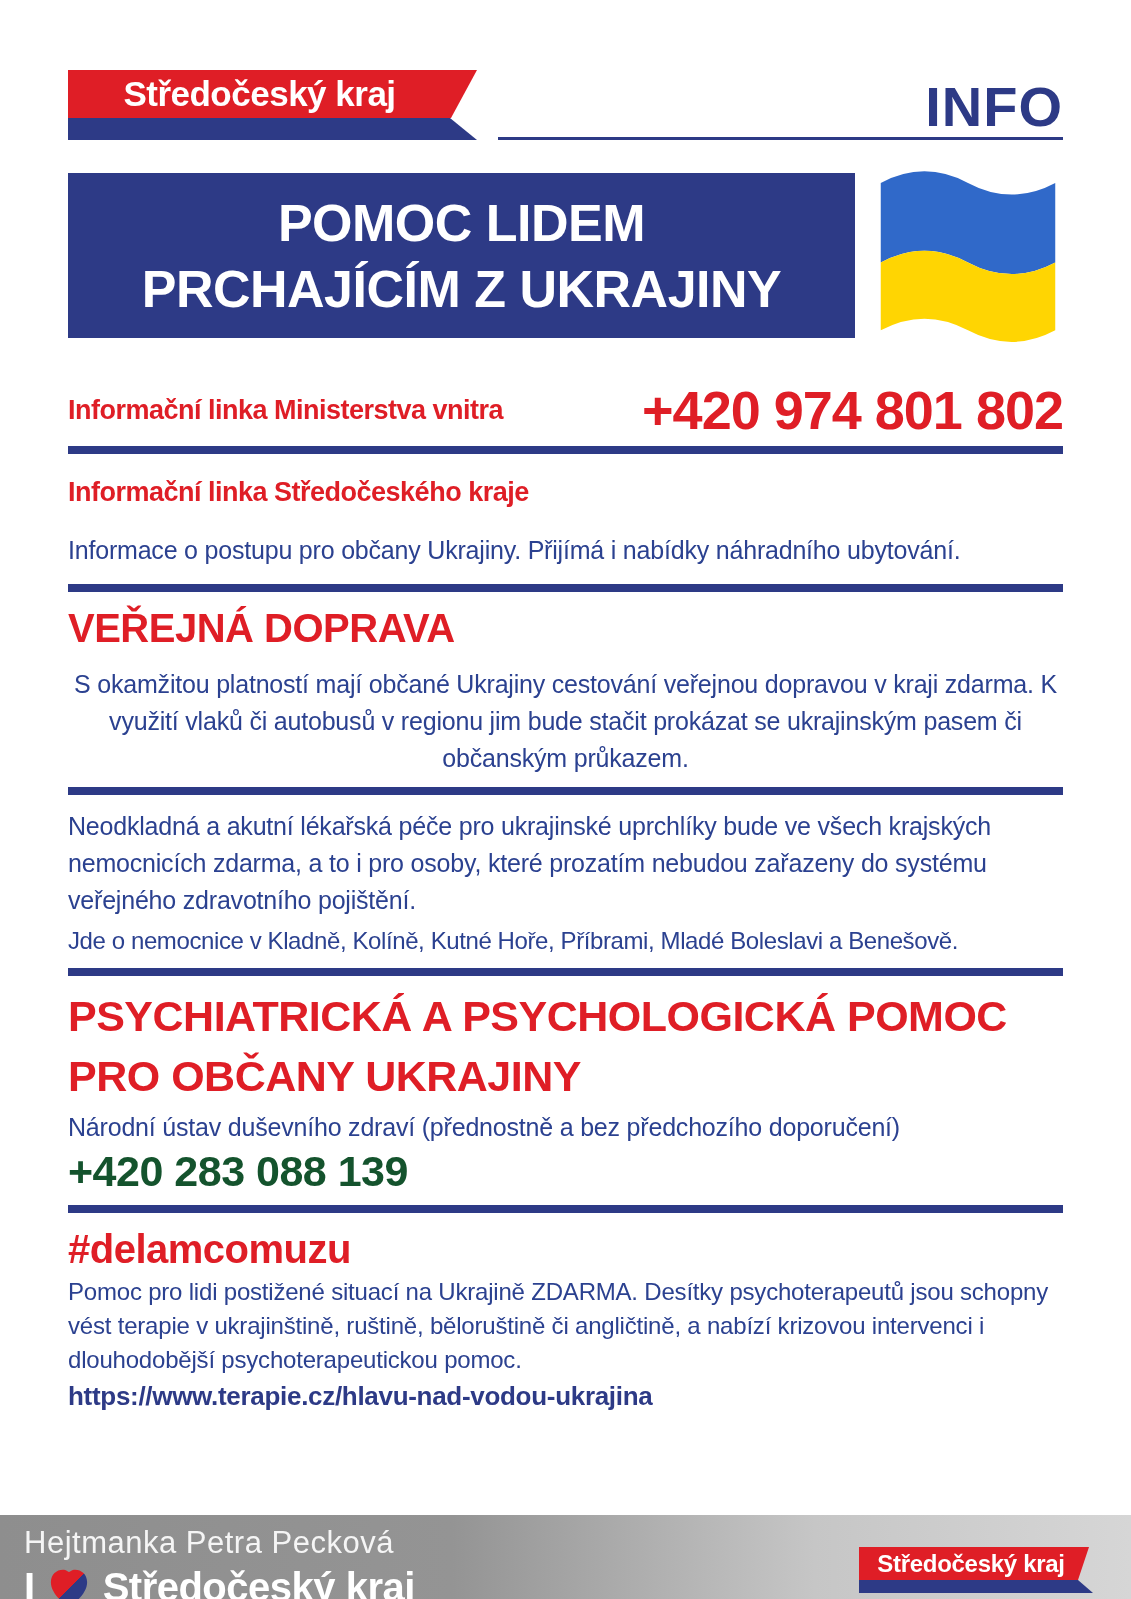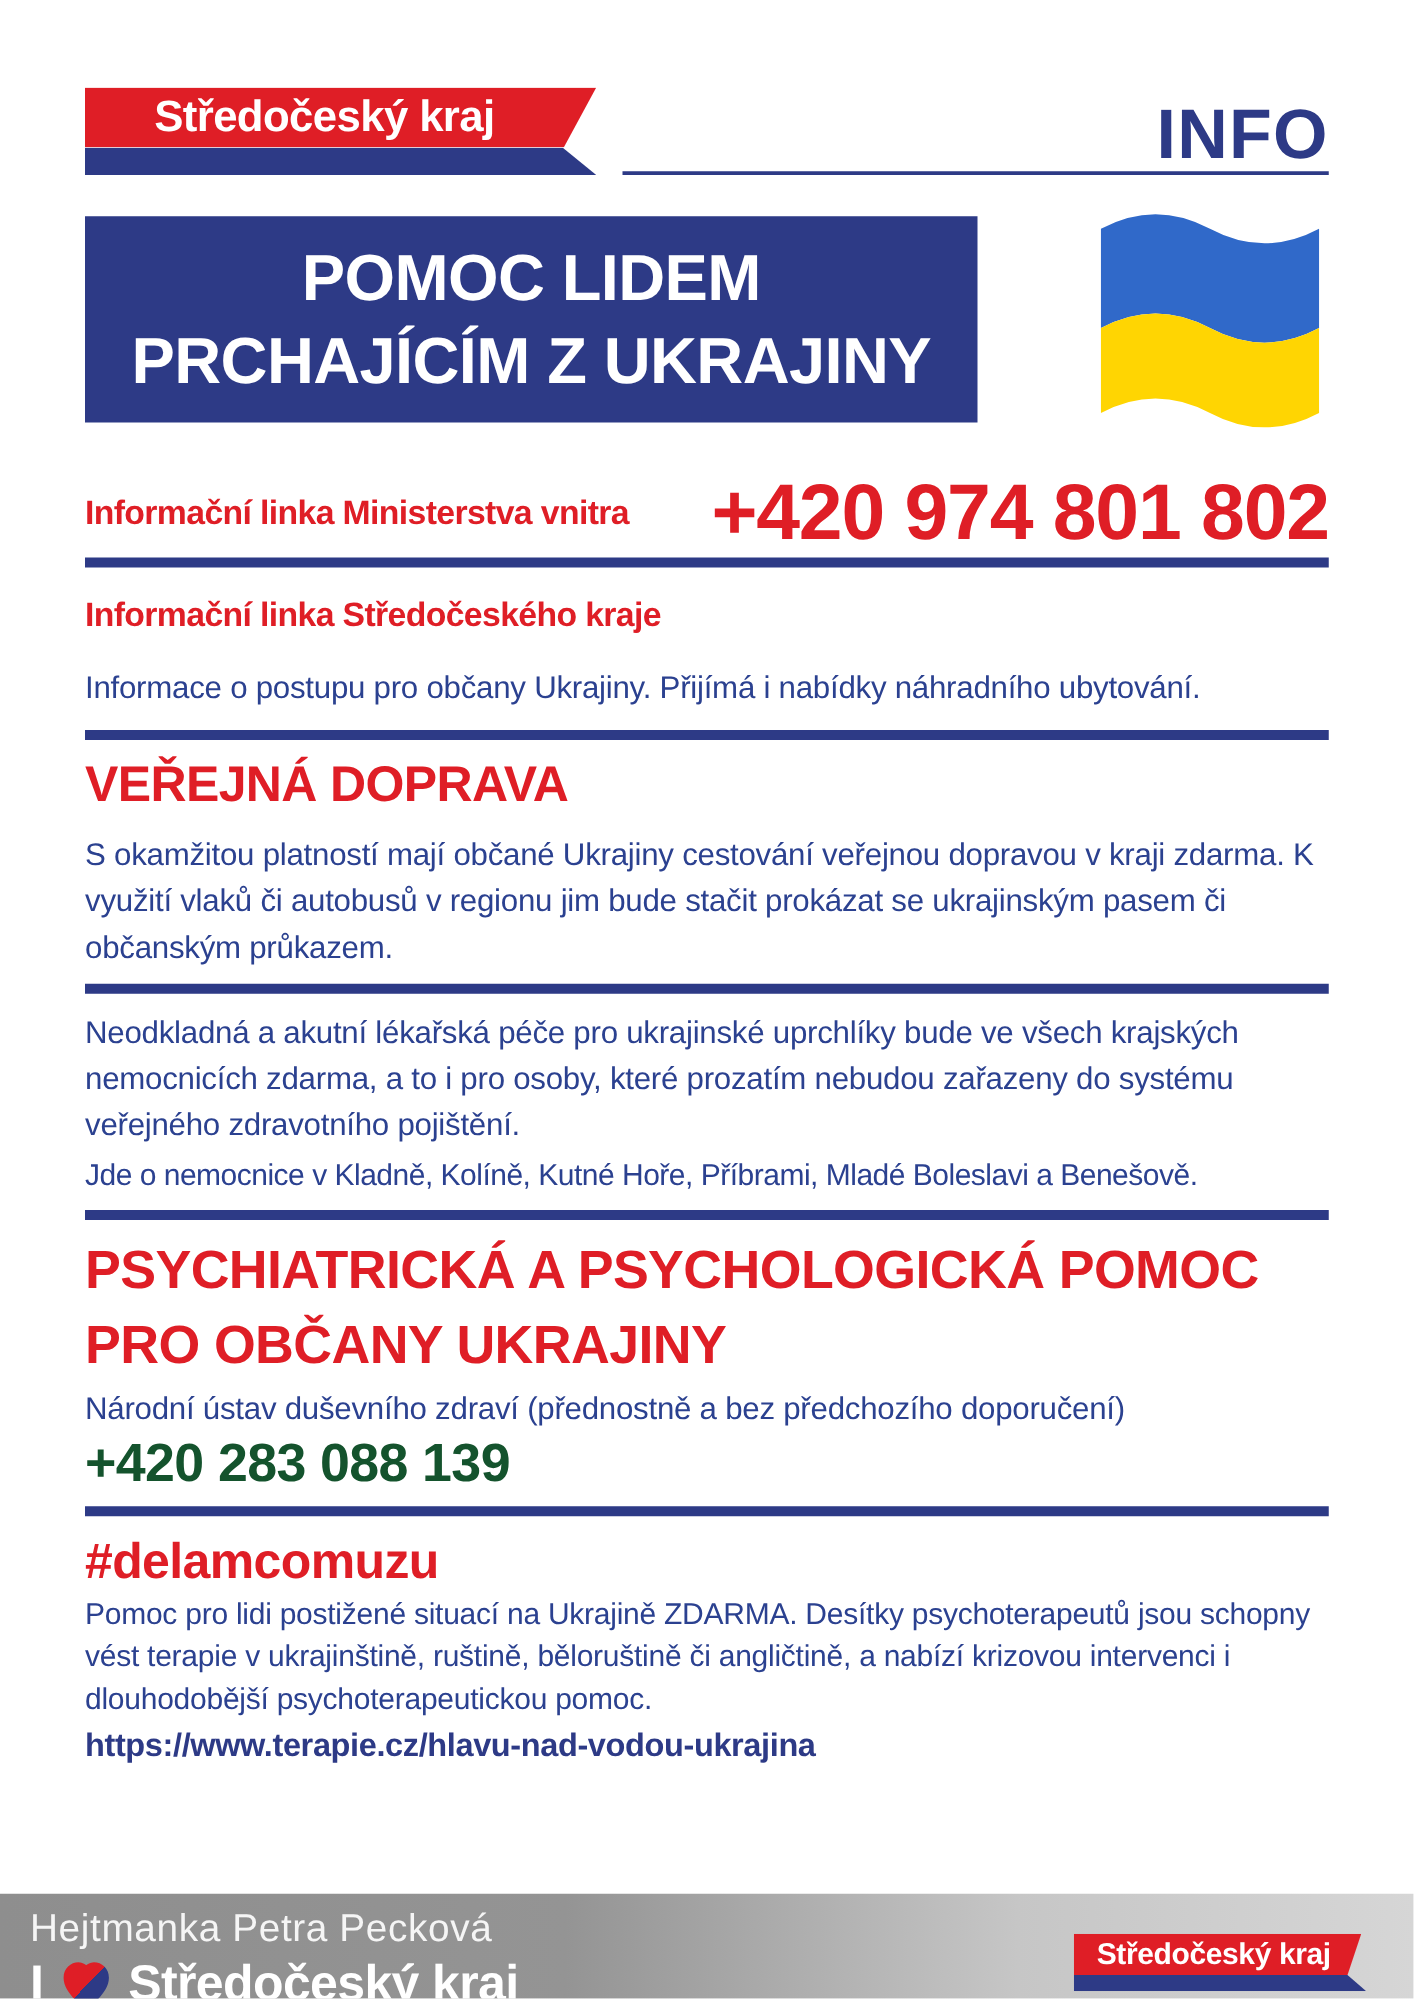--- a/index.html
+++ b/index.html
@@ -41,58 +41,58 @@
     color: #2d3a86; font-weight: 700; font-size: 56px; letter-spacing: 1px;
   }
   .top-rule {
     position: absolute; left: 430px; right: 0; bottom: 0;
     height: 3px; background: #2d3a86;
   }
 
   
   .hero { position: relative; margin-top: 33px; height: 165px; }
   .hero-box {
-    position: absolute; left: 0; top: 0; width: 714px; height: 165px;
+    position: absolute; left: 0; top: 0; width: 787px; height: 165px;
     background: #2d3a86;
     color: #ffffff; font-weight: 700; font-size: 52px; letter-spacing: -0.5px;
     display: flex; flex-direction: column; align-items: center; justify-content: center;
     line-height: 66px; text-align: center;
   }
   .ua-flag { position: absolute; right: 0; top: -23px; width: 190px; height: 192px; }
 
   
   .hotline-row {
     display: flex; align-items: center; justify-content: space-between;
   }
   .row-ministry { margin-top: 44px; height: 56px; }
   .row-region   { margin-top: 10px; height: 56px; }
   .hl-label {
     color: #df1e26; font-weight: 700; font-size: 27px; letter-spacing: -0.5px;
     white-space: nowrap;
   }
   .hl-phone {
-    color: #df1e26; font-weight: 700; font-size: 63px; letter-spacing: -1px;
+    color: #df1e26; font-weight: 700; font-size: 54px; letter-spacing: -1px;
     white-space: nowrap;
   }
 
   
   .divider { height: 8px; background: #2d3a86; }
   .d1 { margin-top: 8px; }
   .d2 { margin-top: 15px; }
   .d3 { margin-top: 10px; }
   .d4 { margin-top: 9px; }
   .d5 { margin-top: 11px; }
 
   
   .body-text {
     color: #2b4190; font-size: 25px; line-height: 37px; letter-spacing: -0.2px;
     font-weight: 400;
   }
   .note { margin-top: 12px; }
-  .para { margin-top: 16px; }
+  .para { margin-top: 16px; text-align: center; }
   .para-tight { margin-top: 13px; }
   .hospitals { margin-top: 3px; font-size: 24px; letter-spacing: -0.4px; white-space: nowrap; }
   .provider { margin-top: 3px; }
 
   
   .sec-h {
     color: #df1e26; font-weight: 700; font-size: 40px; letter-spacing: -0.5px;
     line-height: 44px; white-space: nowrap;
   }
   .h-transport { margin-top: 14px; }

